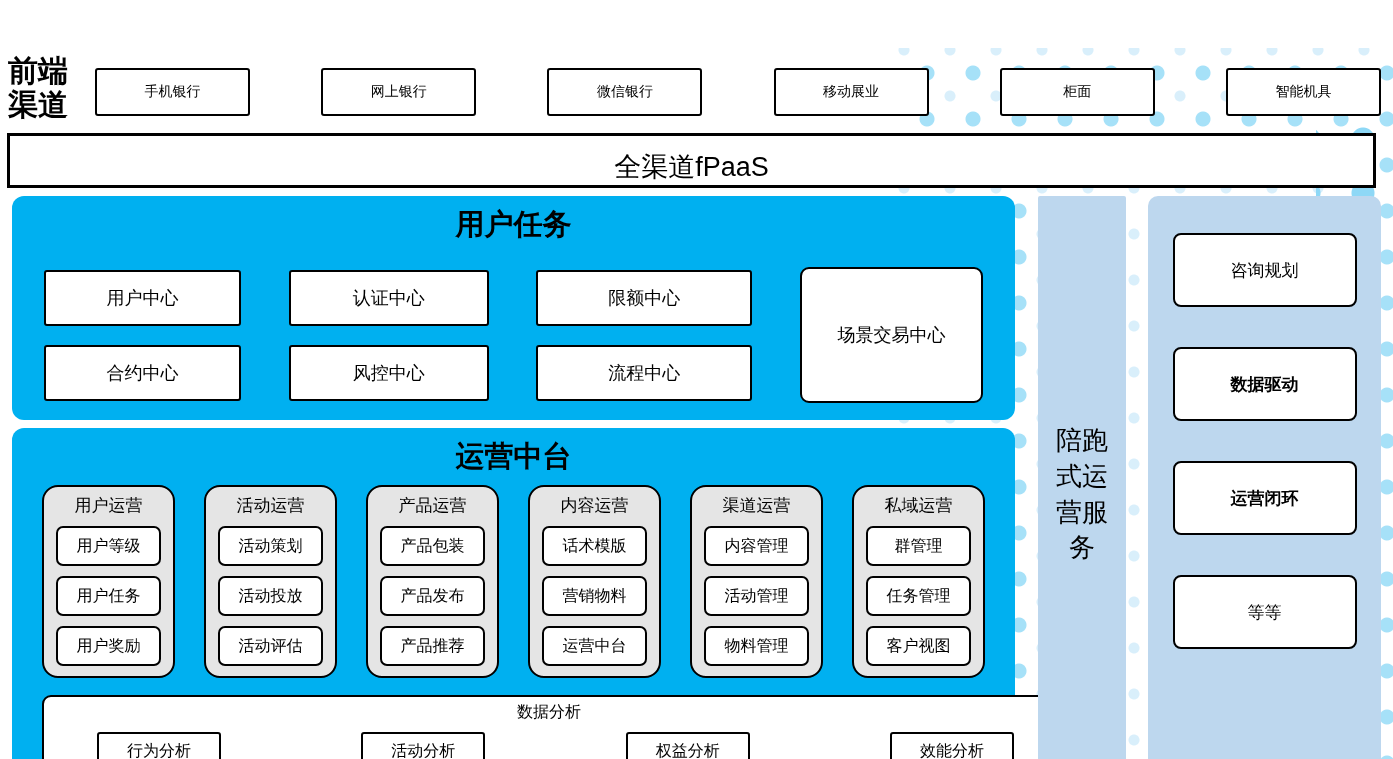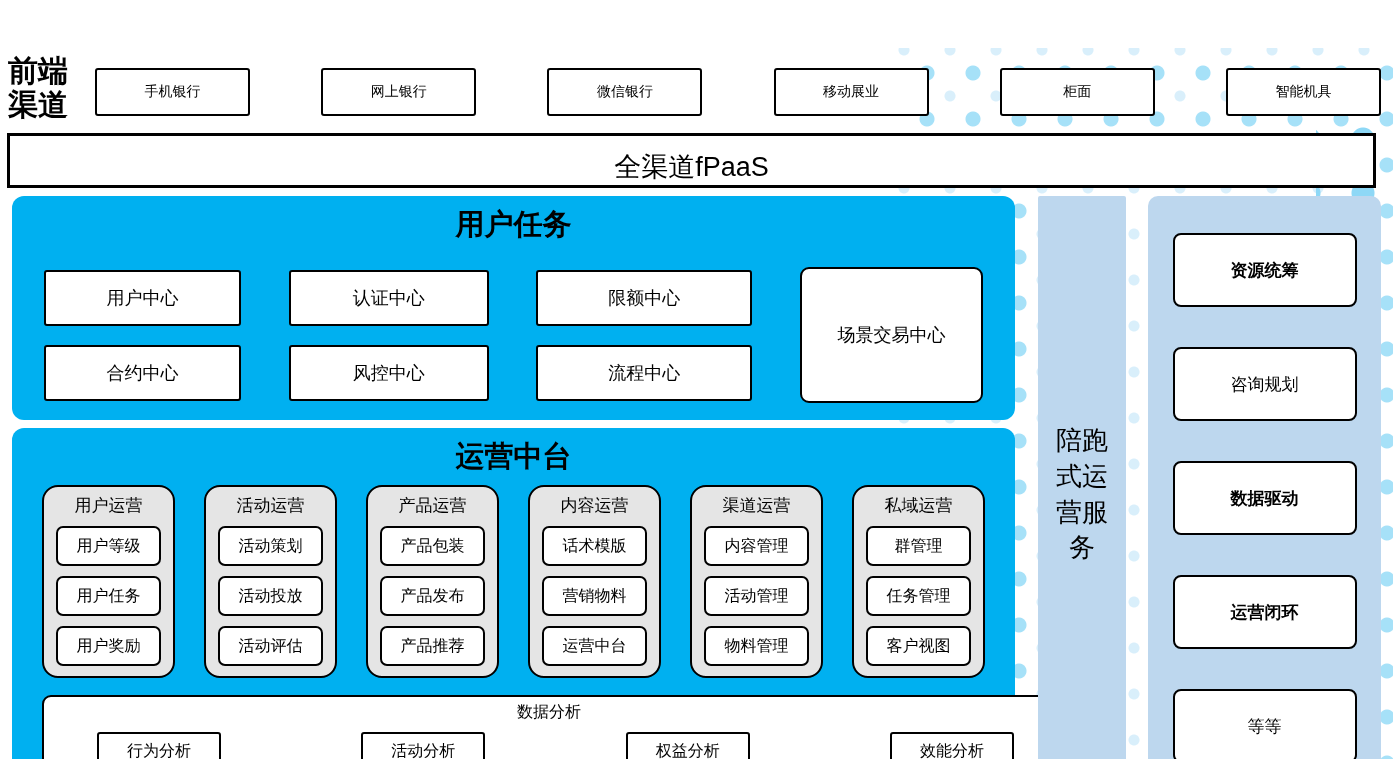--- a/index.html
+++ b/index.html
@@ -236,20 +236,19 @@
         <div class="anbox">效能分析</div>
       </div>
     </div>
   </div>
 
   <div class="sidebar">
     <div class="sidebar-text">陪跑式运营服务</div>
   </div>
 
   <div class="right-panel">
-    <div class="rbox" style="font-weight: bold;">资源统筹</div>
     <div class="rbox">咨询规划</div>
     <div class="rbox" style="font-weight: bold;">数据驱动</div>
     <div class="rbox" style="font-weight: bold;">运营闭环</div>
     <div class="rbox">等等</div>
   </div>
 
 </div>
 
 </body></html>

